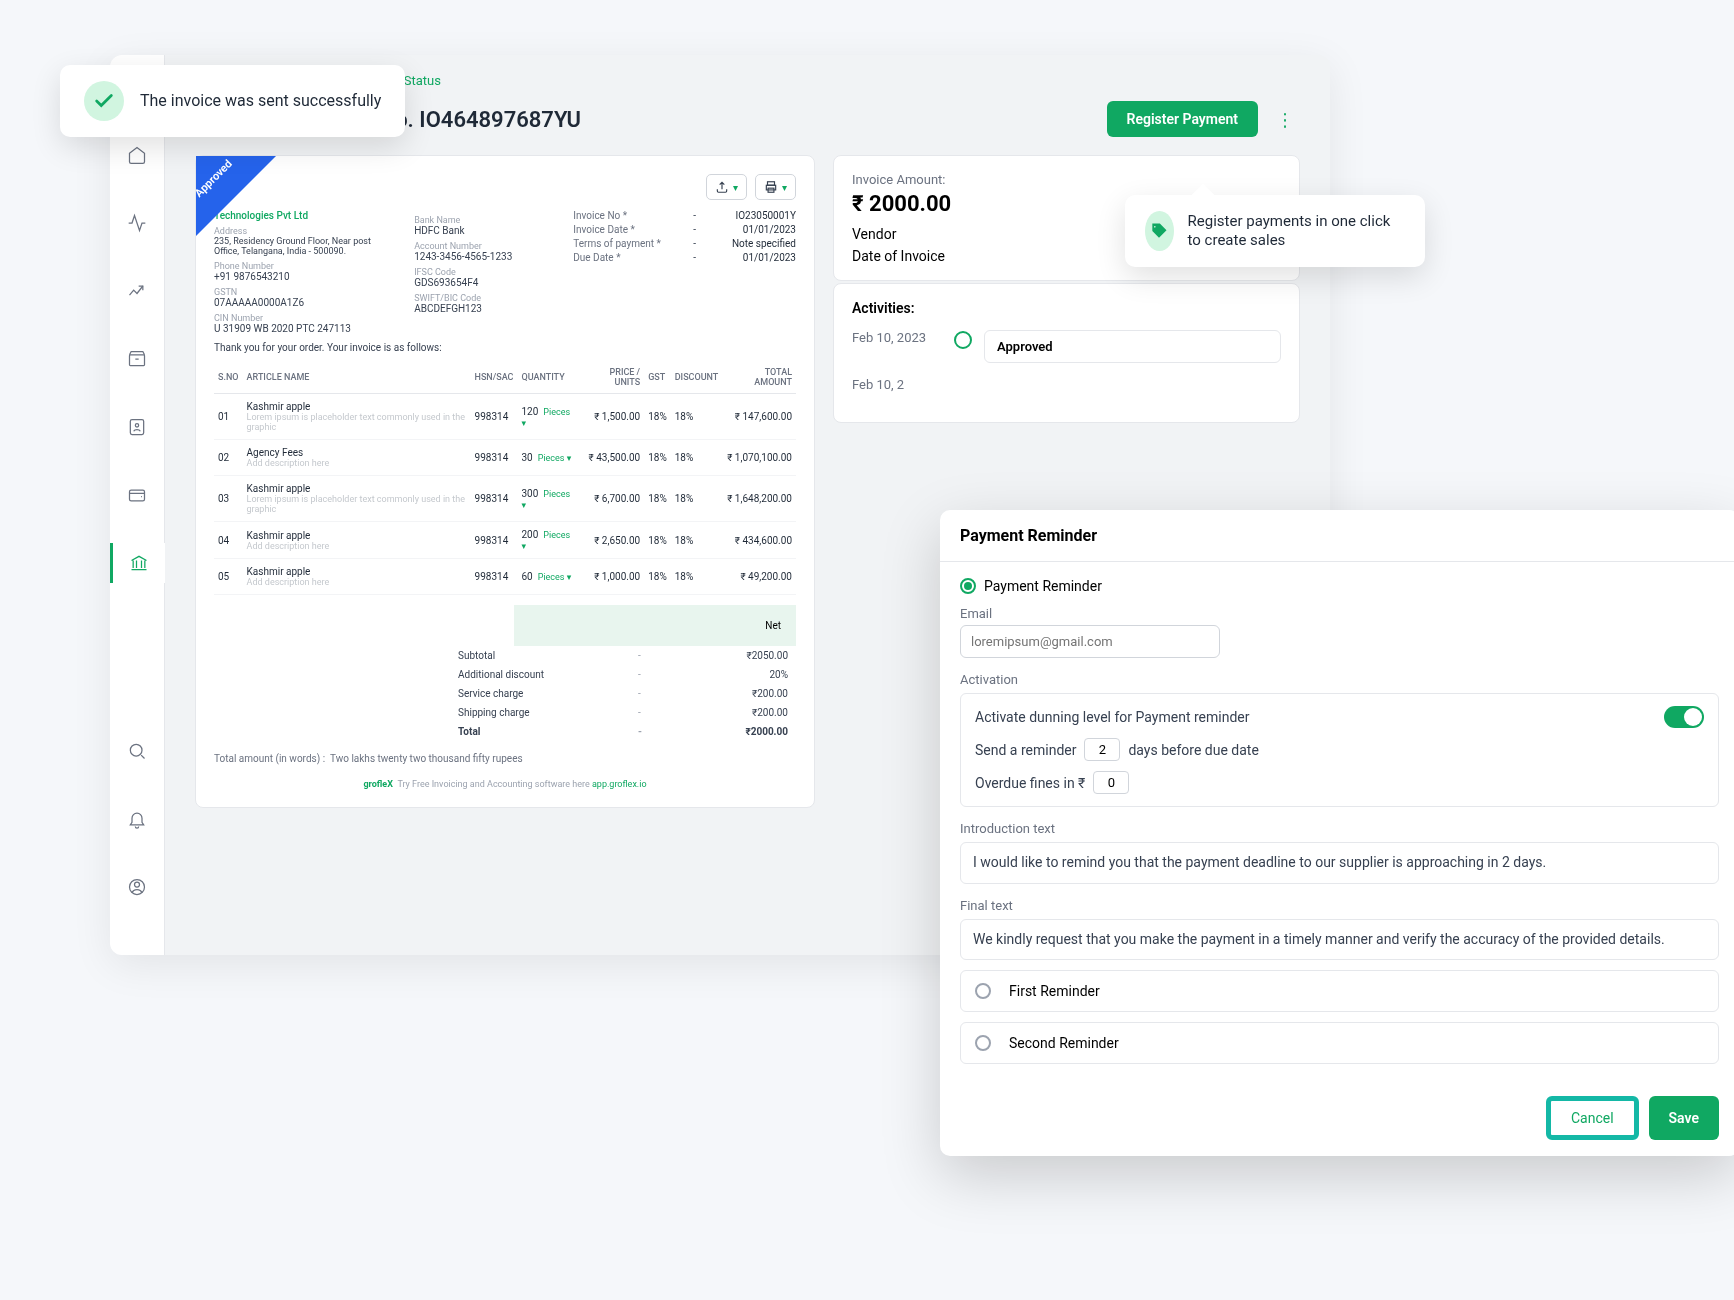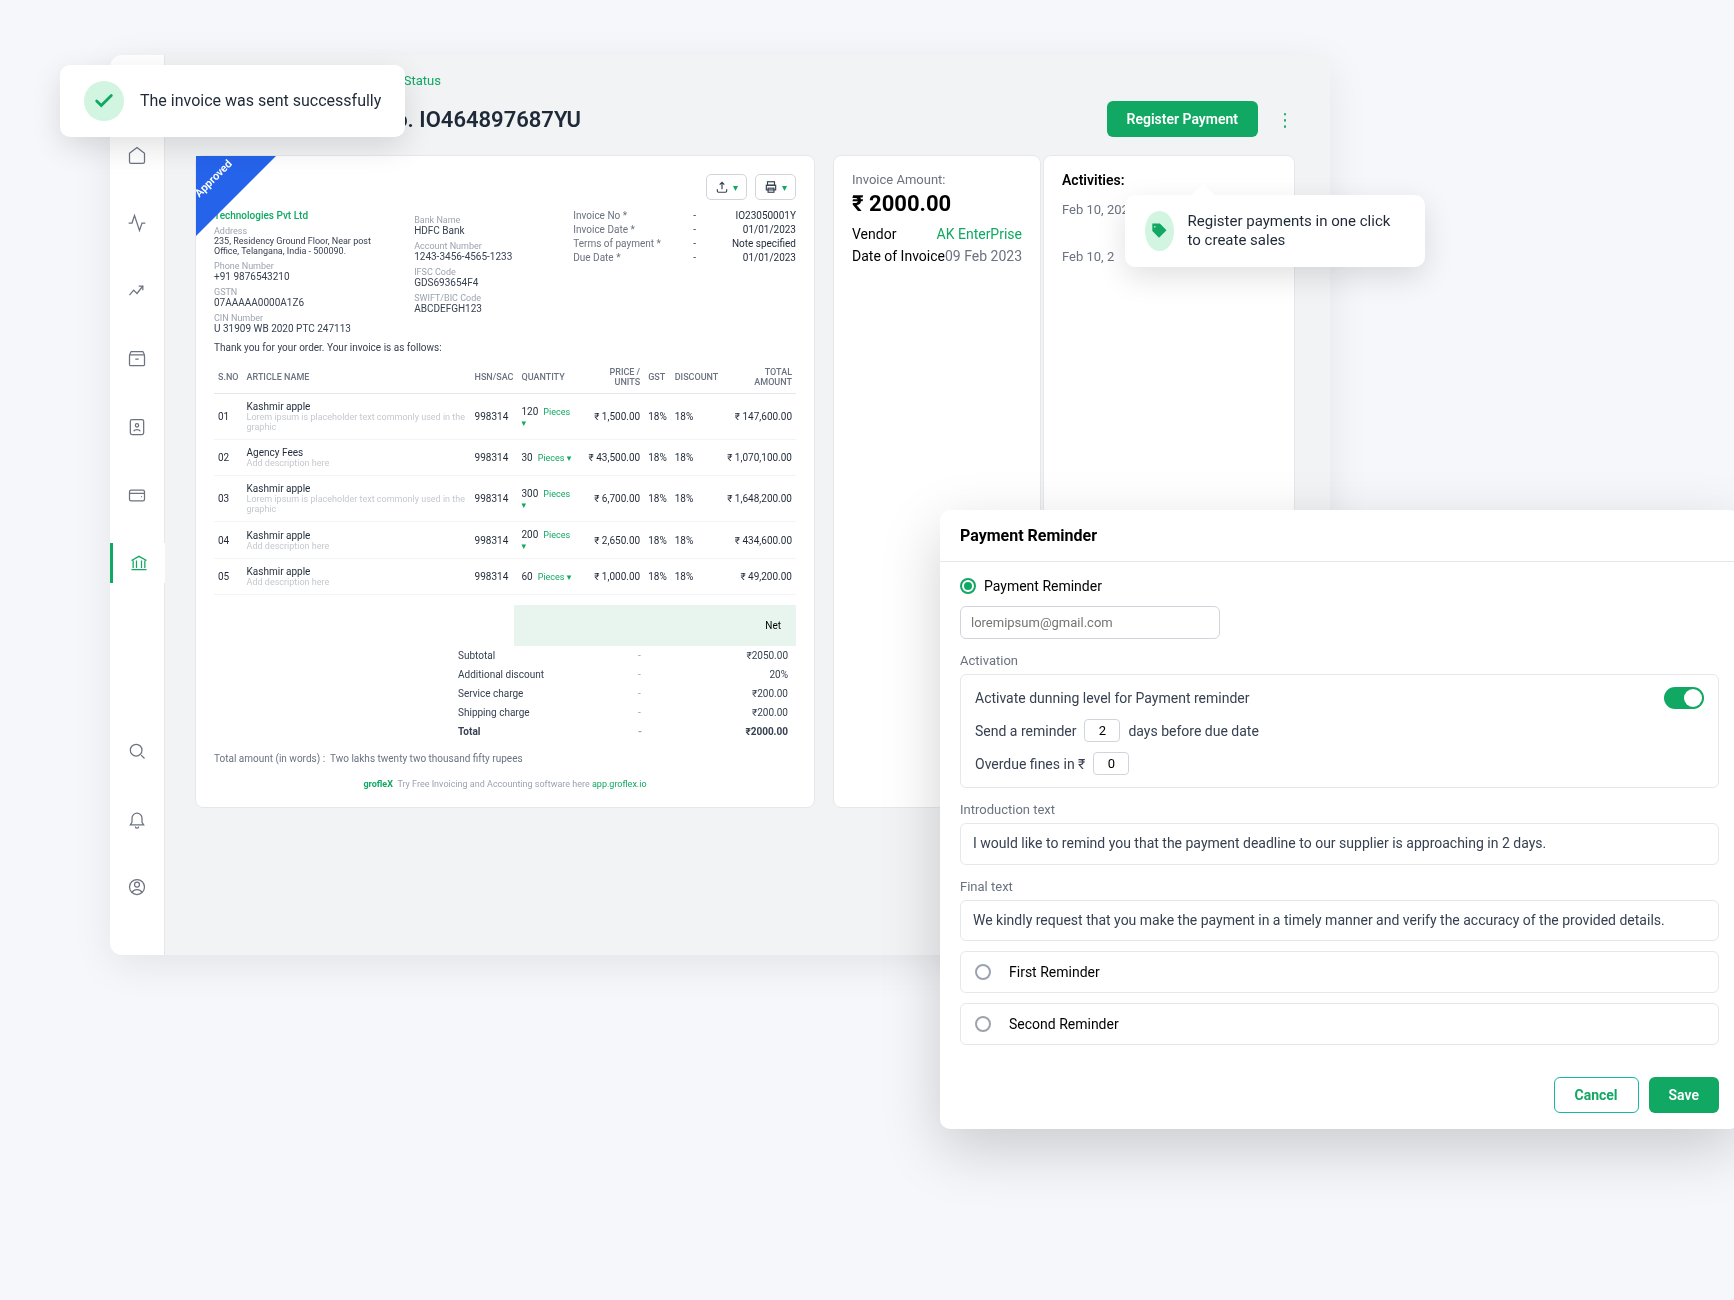--- a/index.html
+++ b/index.html
@@ -47,21 +47,21 @@
 .net-header{background:#e8f5ee;padding:15px;text-align:right;font-weight:400;margin-left:300px}
 .tot-row{display:flex;justify-content:flex-end;gap:60px;padding:4px 8px;color:#374151}
 .tot-row .lbl{width:120px}
 .tot-row .dash{width:10px;color:#9ca3af}
 .tot-row .val{width:80px;text-align:right}
 .tot-row.bold{font-weight:700}
 .words{font-size:10px;color:#6b7280;margin-top:12px}
 .footer-note{text-align:center;font-size:9px;color:#9ca3af;margin-top:15px}
 .footer-note b{color:#10a862}
 .footer-note a{color:#10a862}
-.side-col{flex:1;display:flex;flex-direction:row;gap:2px}
+.side-col{flex:1;display:flex;flex-direction:column;gap:2px}
 .summary-card{background:#fff;border:1px solid #e5e7eb;border-radius:8px;padding:16px 18px;font-size:14px}
 .summary-card .lbl{color:#6b7280;font-size:13px}
 .summary-card .amt{font-size:22px;font-weight:700;margin:4px 0 10px}
 .sum-row{display:flex;justify-content:space-between;margin-top:6px;font-size:14px}
 .sum-row .v{color:#10a862}
 .sum-row .v.date{color:#6b7280}
 .act-card{background:#fff;border:1px solid #e5e7eb;border-radius:8px;padding:16px 18px}
 .act-card h4{font-size:14px;font-weight:600;margin-bottom:14px}
 .act-row{display:flex;align-items:flex-start;gap:12px;margin-bottom:14px;font-size:13px}
 .act-date{color:#6b7280;width:90px}
@@ -86,21 +86,21 @@
 .text-input{border:1px solid #d1d5db;border-radius:6px;padding:8px 10px;font-size:13px;width:260px;color:#9ca3af}
 .section-label{font-size:13px;color:#6b7280;margin:14px 0 6px}
 .act-box{border:1px solid #e5e7eb;border-radius:6px;padding:12px 14px;font-size:14px;color:#374151}
 .act-line{display:flex;align-items:center;gap:8px;margin-bottom:10px}
 .toggle{width:40px;height:22px;background:#10a862;border-radius:11px;position:relative;cursor:pointer}
 .toggle::after{content:"";position:absolute;right:2px;top:2px;width:18px;height:18px;background:#fff;border-radius:50%}
 .num-input{width:36px;border:1px solid #d1d5db;border-radius:4px;padding:3px 6px;text-align:center;font-size:13px}
 .textarea-look{border:1px solid #e5e7eb;border-radius:6px;padding:10px 12px;font-size:14px;color:#374151;line-height:1.4}
 .rem-row{border:1px solid #e5e7eb;border-radius:6px;padding:12px 14px;display:flex;align-items:center;gap:18px;margin-top:10px;font-size:14px;cursor:pointer}
 .modal-footer{display:flex;justify-content:flex-end;gap:10px;padding:16px 20px}
-.btn-outline{border:1px solid #14b8a6;background:#fff;color:#10a862;padding:9px 20px;border-radius:6px;font-size:14px;font-weight:700;cursor:pointer}
+.btn-outline{border:5px solid #14b8a6;background:#fff;color:#10a862;padding:9px 20px;border-radius:6px;font-size:14px;font-weight:400;cursor:pointer}
 svg{display:block}
 </style>
 </head>
 <body>
 
 <div class="toast">
   <div class="circ">
     <svg width="22" height="22" viewBox="0 0 24 24" fill="none" stroke="currentColor" stroke-width="3" stroke-linecap="round">
         <polyline points="20 6 9 17 4 12"></polyline>
       </svg>
@@ -397,20 +397,21 @@
   </div>
 </div>
 
 <div class="modal">
   <h3>Payment Reminder</h3>
   <div class="modal-body">
     <div class="radio-row">
       <span class="radio-dot filled"></span>
       <span>Payment Reminder</span>
     </div>
+    <div class="field-label">Email</div>
     <input class="text-input" placeholder="loremipsum@gmail.com" style="">
 
     <div class="section-label">Activation</div>
     <div class="act-box">
       <div class="act-line">
         <span>Activate dunning level for Payment reminder</span>
         <span style="flex:1"></span>
         <span class="toggle"></span>
       </div>
       <div class="act-line">

